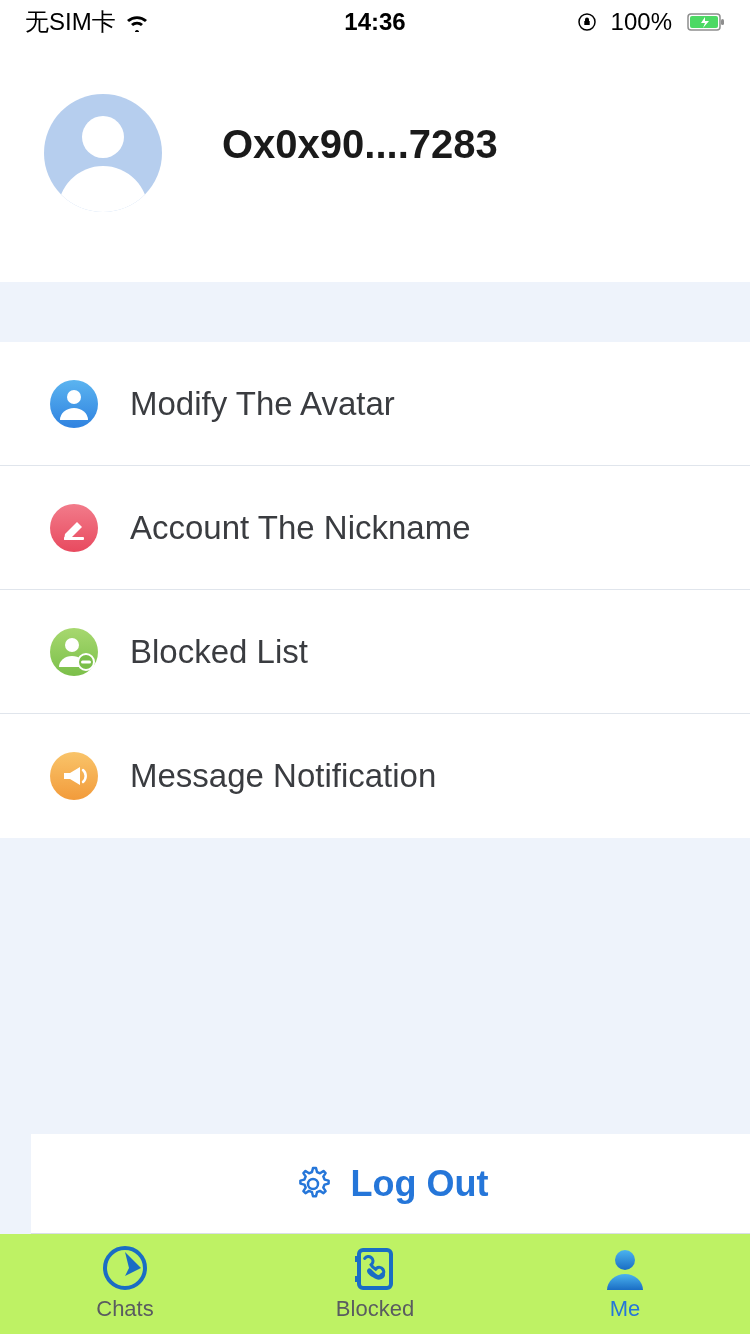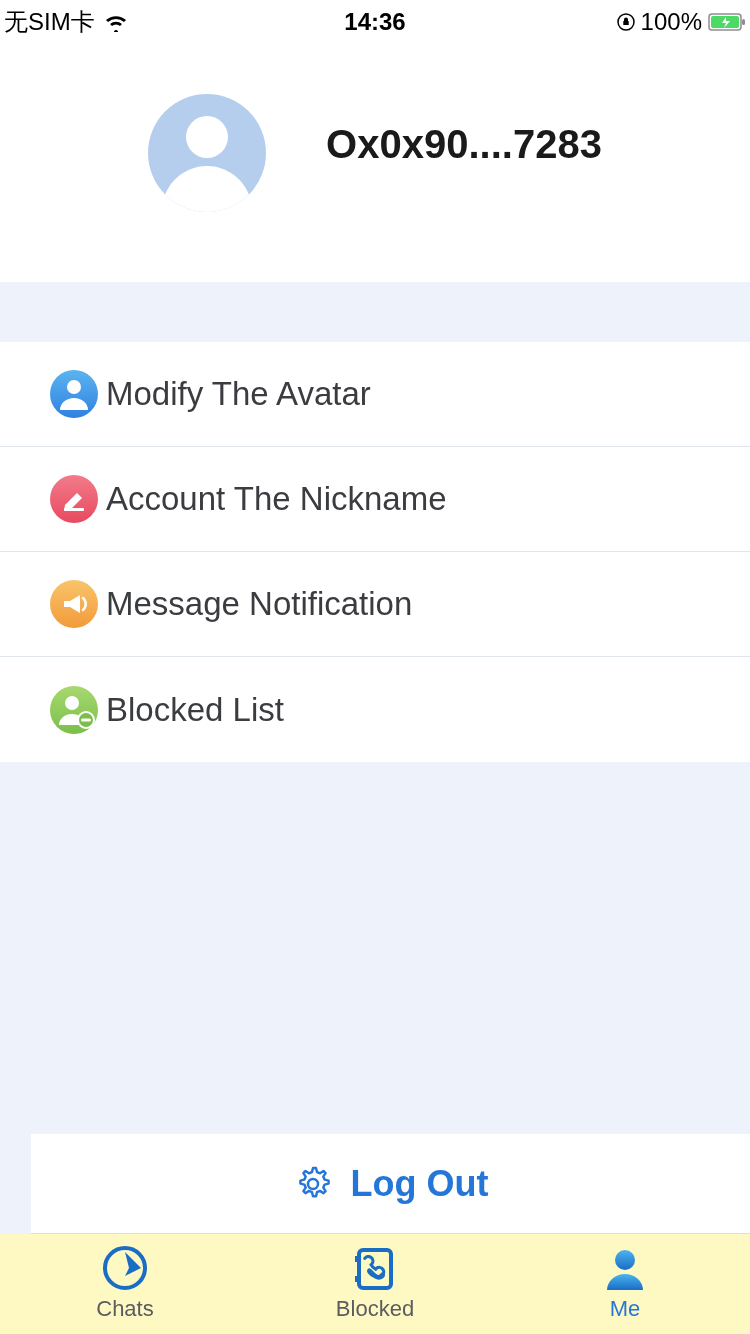--- a/index.html
+++ b/index.html
@@ -13,39 +13,38 @@
   overflow: hidden;
 }
 
 
 .status-bar {
   height: 44px;
   background: #fff;
   display: flex;
   align-items: center;
   justify-content: space-between;
-  padding: 0 4px;
+  padding: 0 25px;
   font-size: 24px;
   color: #000;
 }
 .status-left { display: flex; align-items: center; gap: 8px; font-weight: 500; }
 .status-center { font-weight: 600; position: absolute; left: 50%; transform: translateX(-50%); }
-.status-right { display: flex; align-items: center; gap: 6px; font-weight: 500; }
+.status-right { display: flex; align-items: center; gap: 15px; font-weight: 500; }
 .wifi-icon { width: 26px; height: 20px; }
 .battery-icon { width: 38px; height: 18px; }
 .lock-icon { width: 18px; height: 18px; }
 
 
 .profile-section {
   background: #fff;
   padding: 50px 44px 70px 44px;
   display: flex;
   align-items: center;
   gap: 60px;
-  justify-content: center;
 }
 .avatar {
   width: 118px;
   height: 118px;
   border-radius: 50%;
   background: #b6ceee;
   position: relative;
   overflow: hidden;
 }
 .avatar::before {
@@ -79,24 +78,24 @@
   background: #eef3fb;
 }
 
 
 .menu-list {
   background: #fff;
 }
 .menu-item {
   display: flex;
   align-items: center;
-  height: 105px;
+  height: 124px;
   padding: 0 50px;
   border-bottom: 1px solid #e0e5ec;
-  gap: 8px;
+  gap: 32px;
 }
 .menu-item:last-child { border-bottom: none; }
 .menu-icon {
   width: 48px; height: 48px; border-radius: 50%;
   display: flex; align-items: center; justify-content: center;
   flex-shrink: 0;
 }
 .menu-icon svg { width: 48px; height: 48px; }
 .menu-label {
   font-size: 33px;
@@ -121,21 +120,21 @@
 .logout-row .gear-icon { width: 40px; height: 40px; }
 .logout-label {
   font-size: 36px;
   font-weight: 600;
   color: #2576d9;
 }
 
 
 .tab-bar {
   height: 100px;
-  background: #fef9c3;
+  background: #bef264;
   display: flex;
 }
 .tab-item {
   flex: 1;
   display: flex;
   flex-direction: column;
   align-items: center;
   justify-content: center;
   gap: 4px;
 }
@@ -205,37 +204,20 @@
               <stop offset="0" stop-color="#f27b8a"></stop>
               <stop offset="1" stop-color="#e84a5f"></stop>
             </linearGradient>
           </defs>
         <circle cx="24" cy="24" r="24" fill="url(#g2)"></circle>
         <path d="M15 30 l12-12 5 5 -12 12 -6 1 Z" fill="#fff"></path>
         <rect x="14" y="33" width="20" height="3" rx="1" fill="#fff"></rect>
       </svg>
     </span>
     <span class="menu-label">Account The Nickname</span>
-  </div>
-
-  <div class="menu-item">
-    <span class="menu-icon">
-      <svg viewBox="0 0 48 48">
-        <defs>
-            <linearGradient id="g3" x1="0" y1="0" x2="0" y2="1">
-              <stop offset="0" stop-color="#f9c46a"></stop>
-              <stop offset="1" stop-color="#f29b3b"></stop>
-            </linearGradient>
-          </defs>
-        <circle cx="24" cy="24" r="24" fill="url(#g3)"></circle>
-        <path d="M14 21 h6 l10-6 v18 l-10-6 h-6 Z" fill="#fff"></path>
-        <path d="M33 18 a8 8 0 0 1 0 12" fill="none" stroke="#fff" stroke-width="2.5" stroke-linecap="round"></path>
-      </svg>
-    </span>
-    <span class="menu-label">Message Notification</span>
   </div>
 
   <div class="menu-item">
     <span class="menu-icon">
       <svg viewBox="0 0 48 48">
         <defs>
             <linearGradient id="g4" x1="0" y1="0" x2="0" y2="1">
               <stop offset="0" stop-color="#a7d86f"></stop>
               <stop offset="1" stop-color="#7bbf4a"></stop>
             </linearGradient>
@@ -243,20 +225,37 @@
         <circle cx="24" cy="24" r="24" fill="url(#g4)"></circle>
         <circle cx="22" cy="17" r="7" fill="#fff"></circle>
         <path d="M9 39 a13 11 0 0 1 26 0 Z" fill="#fff"></path>
         <circle cx="36" cy="34" r="8" fill="#7bbf4a" stroke="#fff" stroke-width="2"></circle>
         <rect x="31" y="32.5" width="10" height="3" rx="1.5" fill="#fff"></rect>
       </svg>
     </span>
     <span class="menu-label">Blocked List</span>
   </div>
 
+  <div class="menu-item">
+    <span class="menu-icon">
+      <svg viewBox="0 0 48 48">
+        <defs>
+            <linearGradient id="g3" x1="0" y1="0" x2="0" y2="1">
+              <stop offset="0" stop-color="#f9c46a"></stop>
+              <stop offset="1" stop-color="#f29b3b"></stop>
+            </linearGradient>
+          </defs>
+        <circle cx="24" cy="24" r="24" fill="url(#g3)"></circle>
+        <path d="M14 21 h6 l10-6 v18 l-10-6 h-6 Z" fill="#fff"></path>
+        <path d="M33 18 a8 8 0 0 1 0 12" fill="none" stroke="#fff" stroke-width="2.5" stroke-linecap="round"></path>
+      </svg>
+    </span>
+    <span class="menu-label">Message Notification</span>
+  </div>
+
 </div>
 
 <div class="spacer"></div>
 
 <div class="logout-row">
   <svg class="gear-icon" viewBox="0 0 40 40">
     <path d="M20 4 l3 0 1 4 3 1.3 3.5-2.3 2.1 2.1 -2.3 3.5 1.3 3 4 1 0 3 -4 1 -1.3 3 2.3 3.5 -2.1 2.1 -3.5-2.3 -3 1.3 -1 4 -3 0 -1-4 -3-1.3 -3.5 2.3 -2.1-2.1 2.3-3.5 -1.3-3 -4-1 0-3 4-1 1.3-3 -2.3-3.5 2.1-2.1 3.5 2.3 3-1.3 Z" fill="none" stroke="#2576d9" stroke-width="2.5" stroke-linejoin="round"></path>
     <circle cx="20" cy="20" r="5" fill="none" stroke="#2576d9" stroke-width="2.5"></circle>
   </svg>
   <span class="logout-label">Log Out</span>

